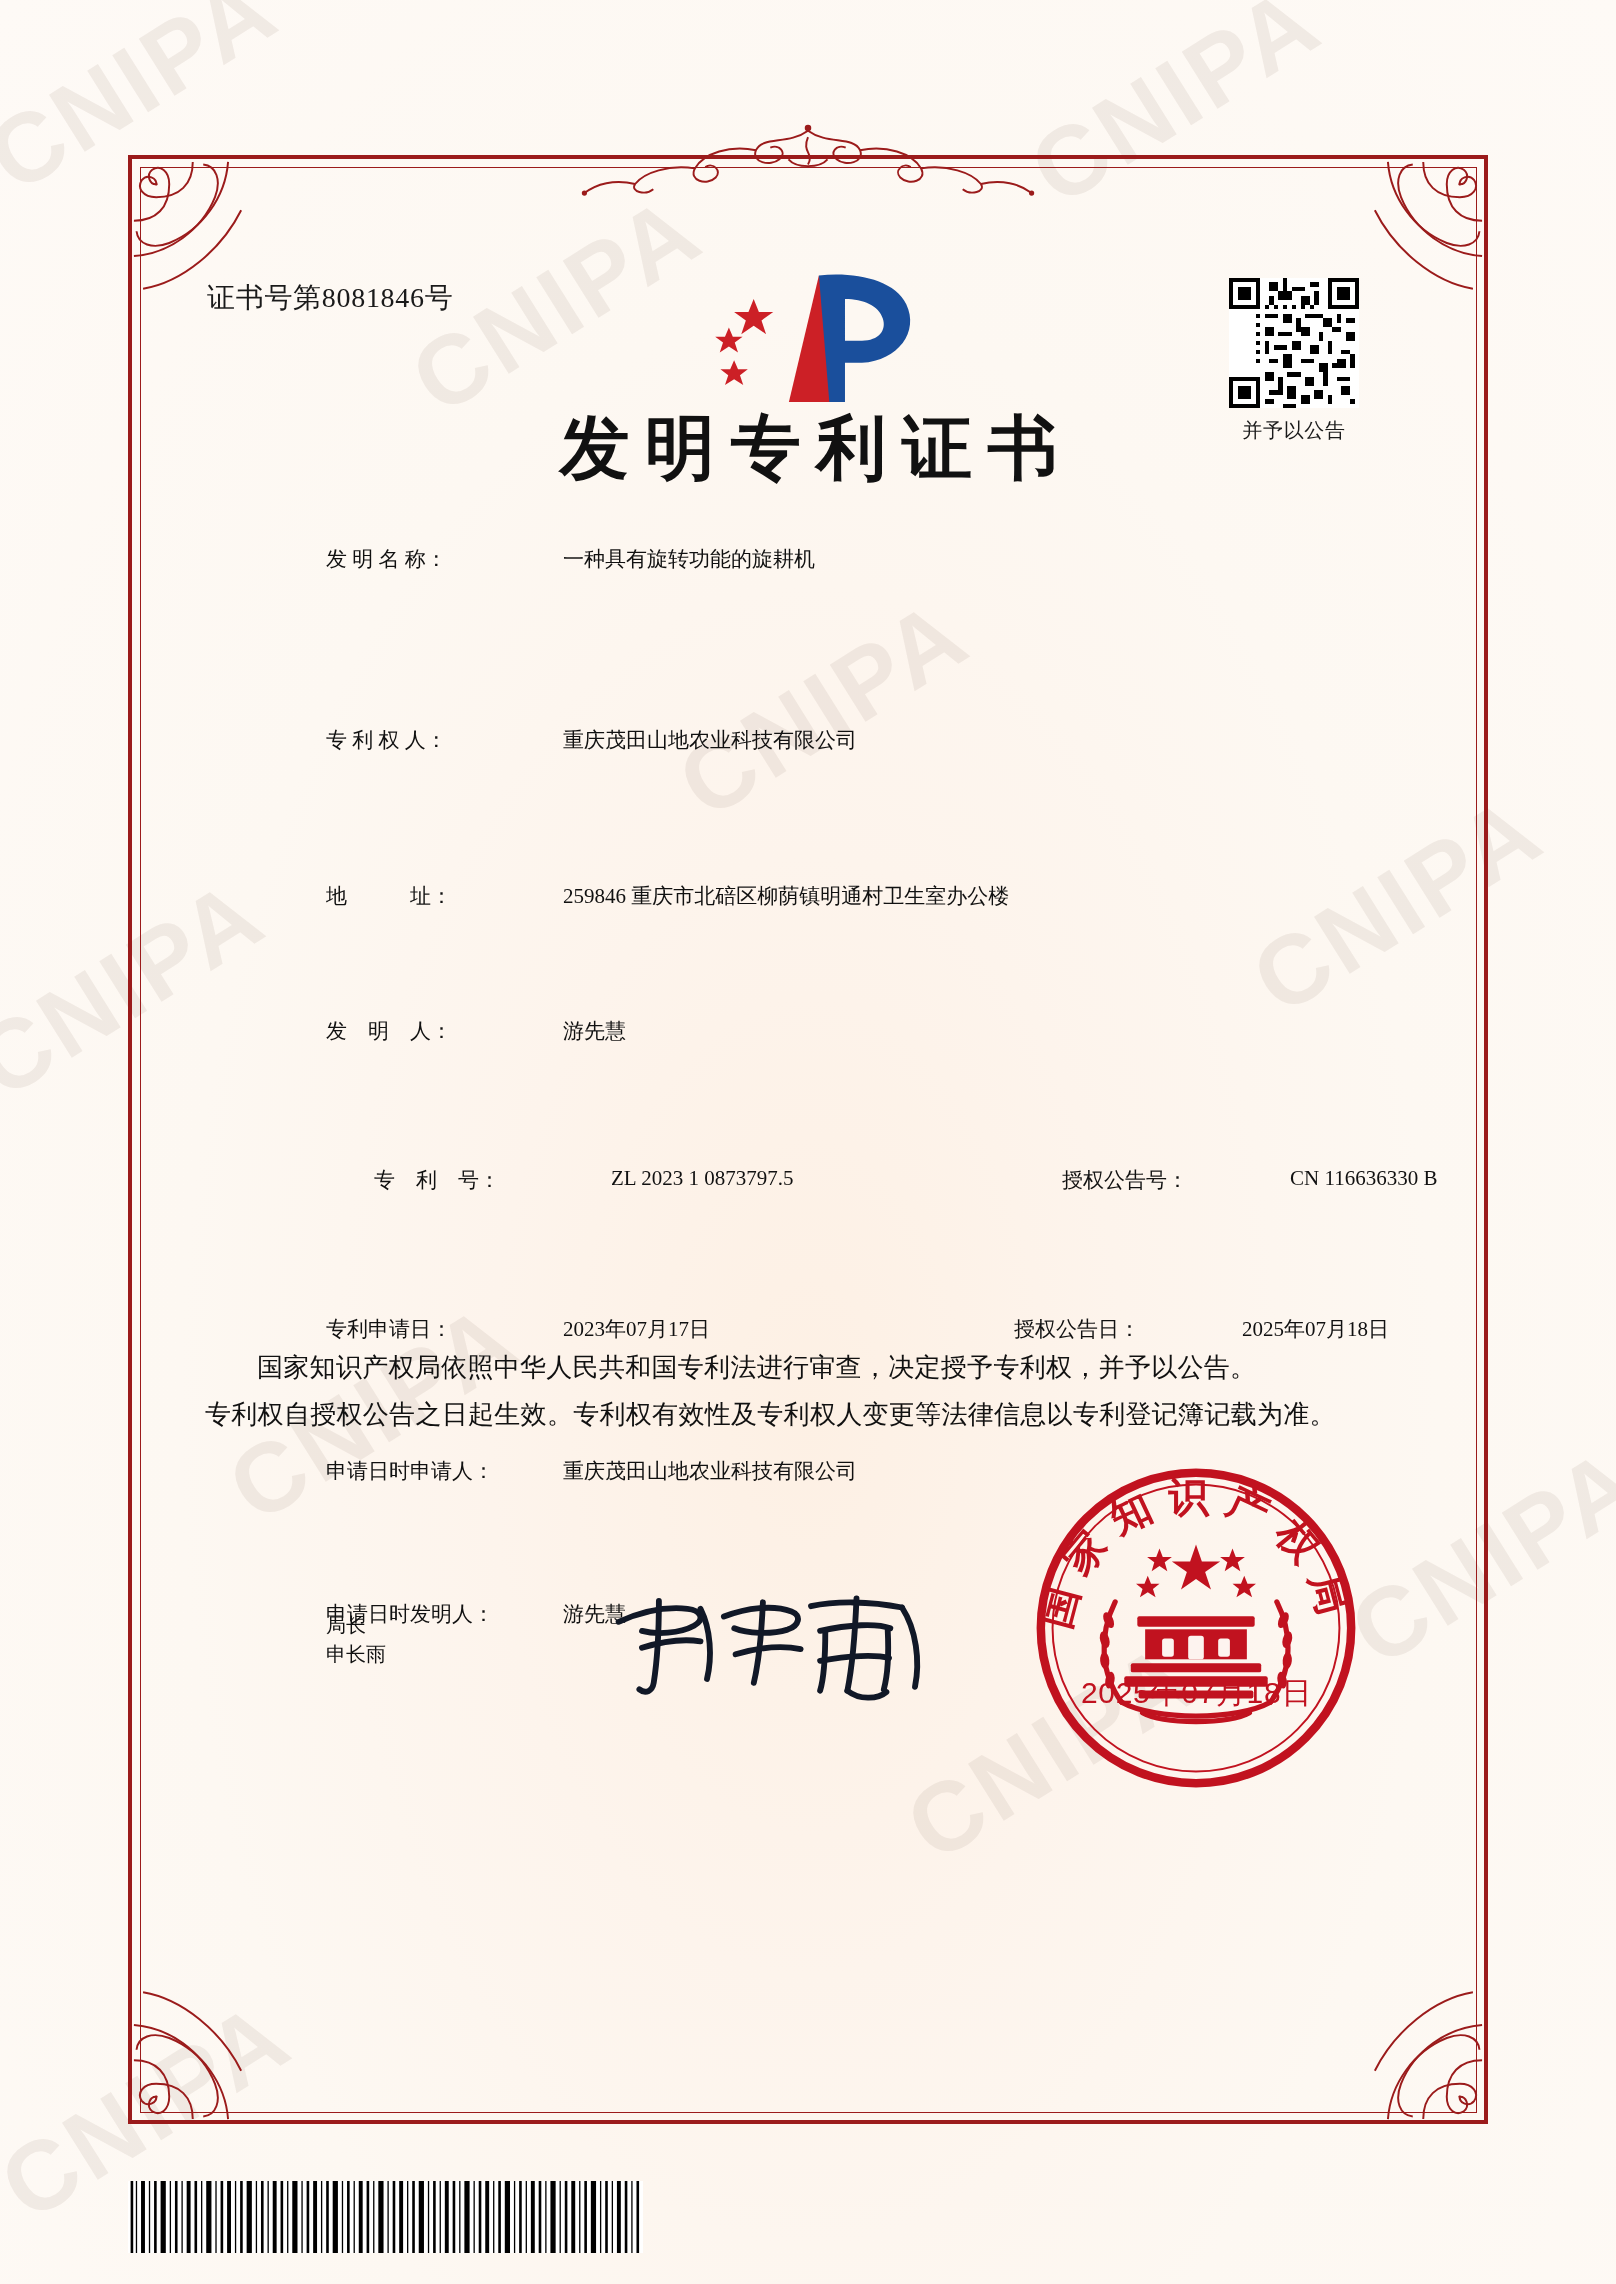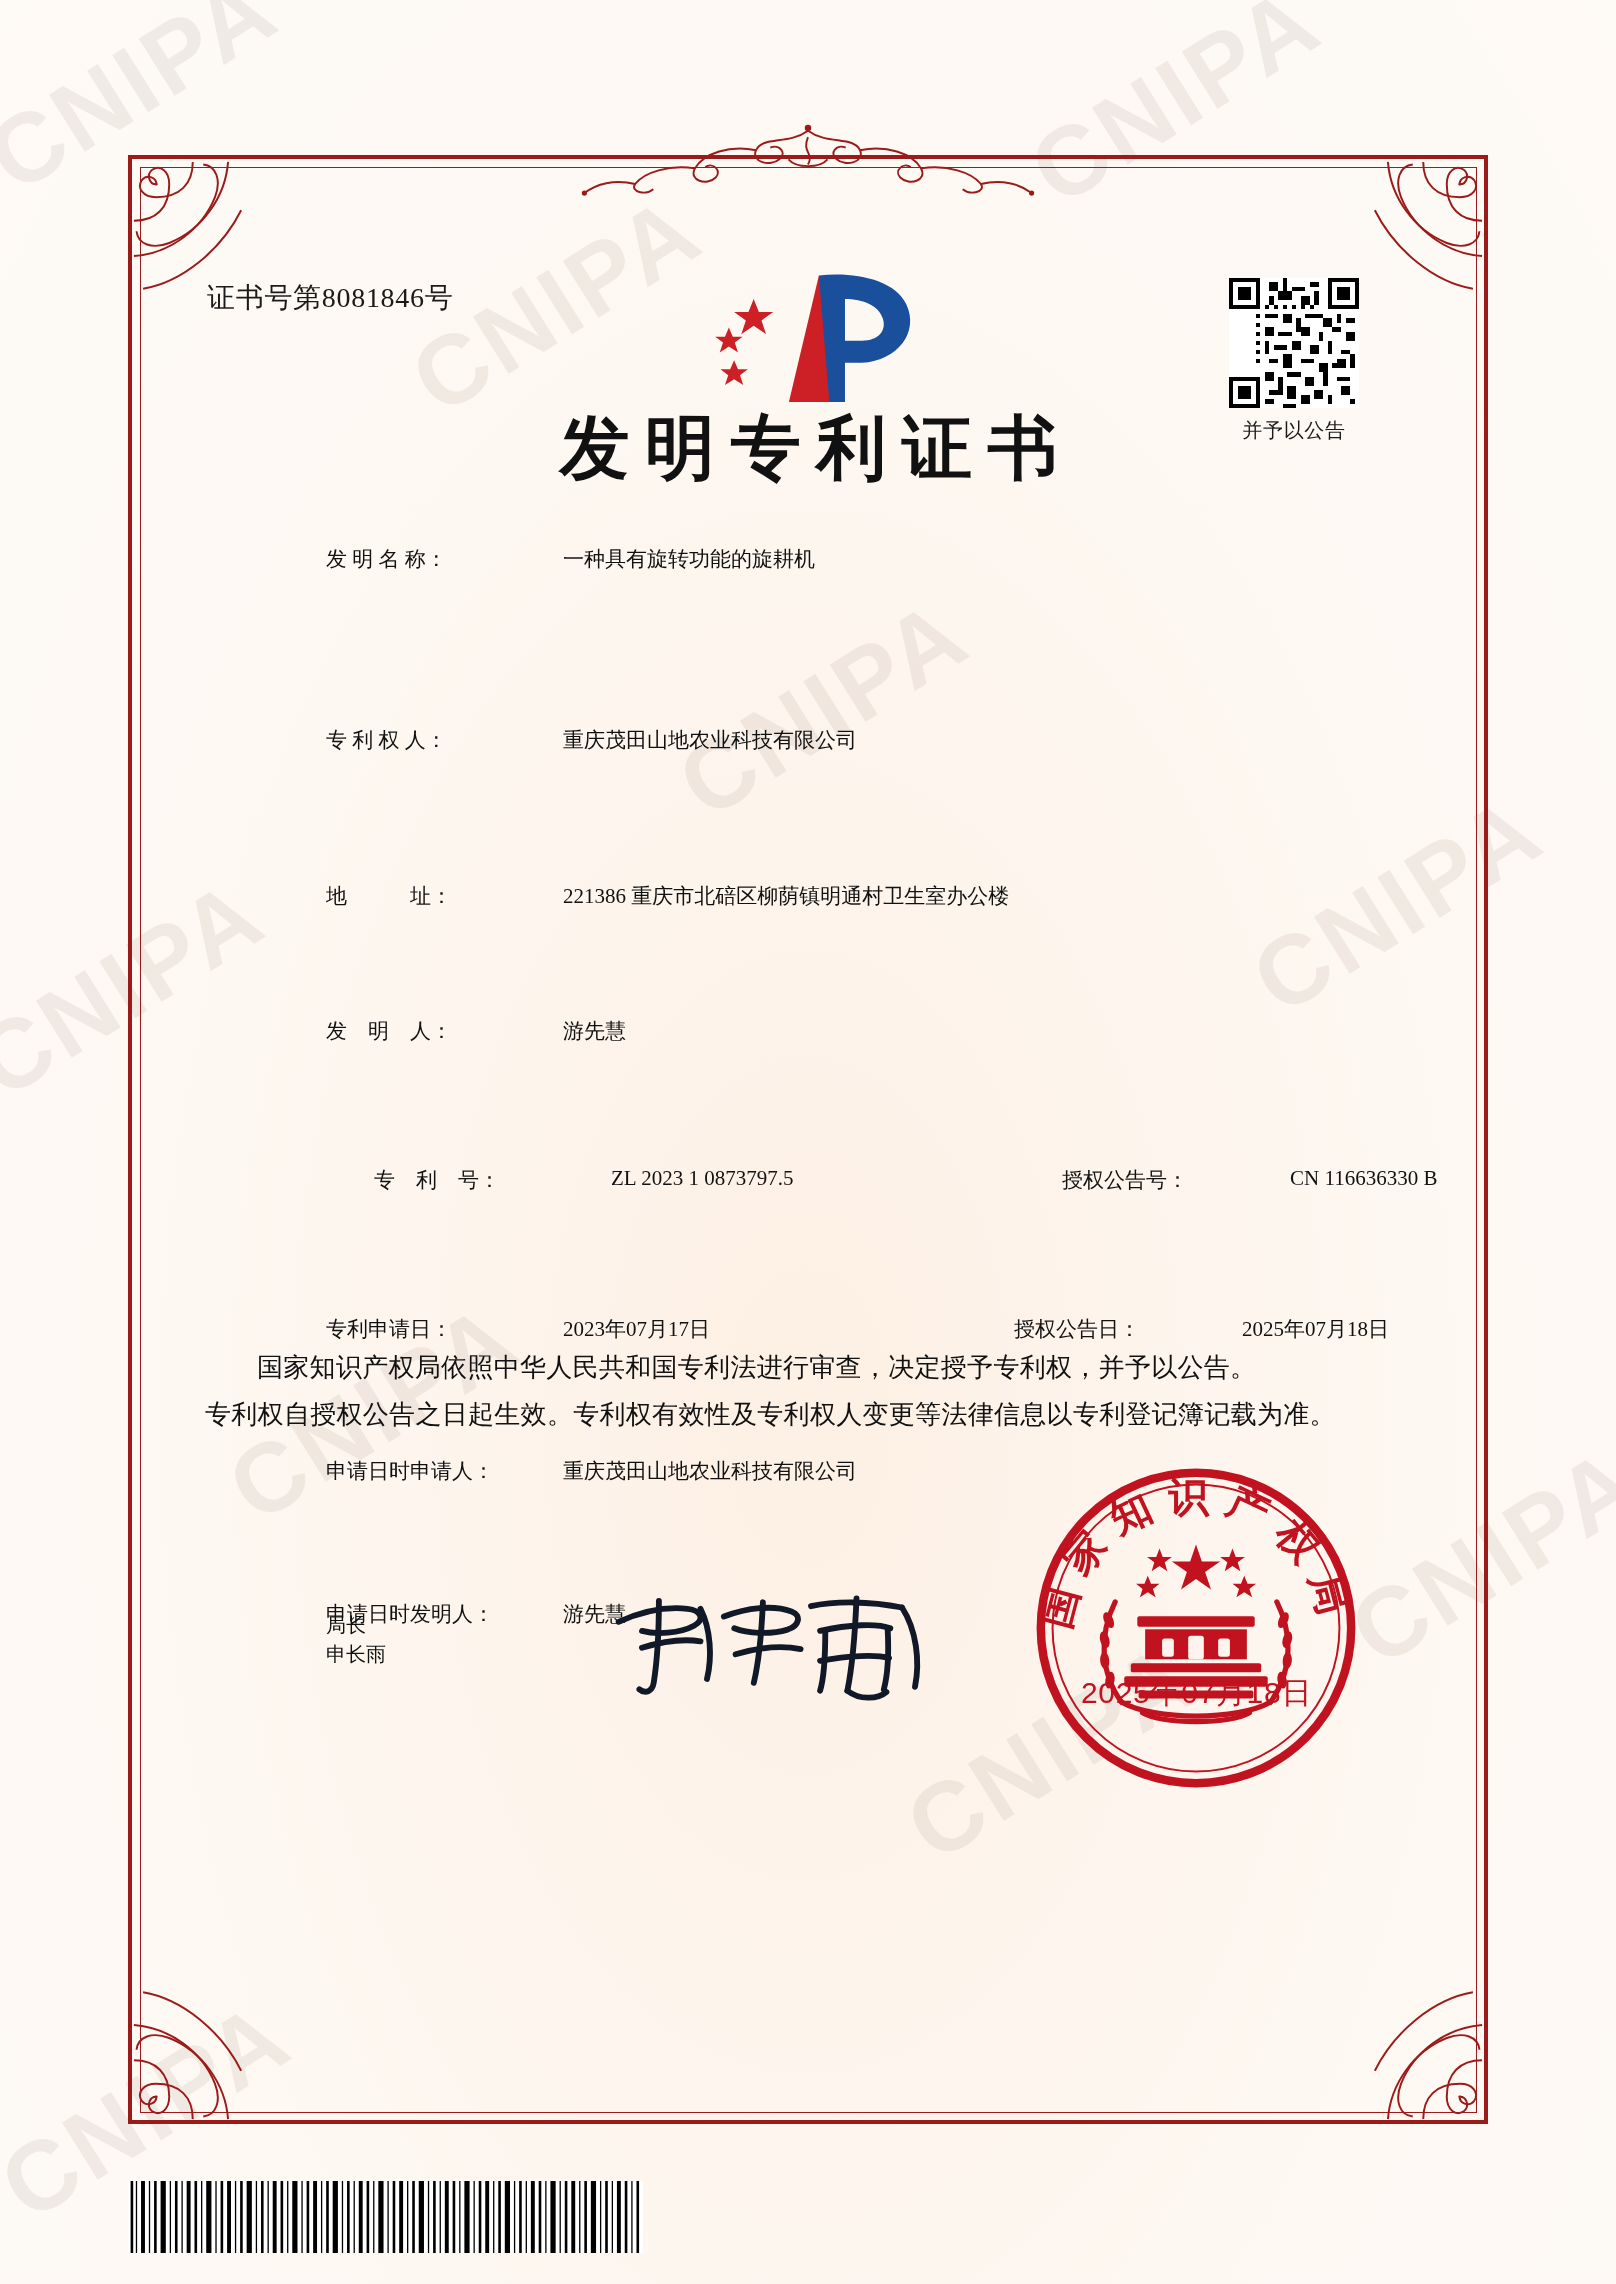--- a/index.html
+++ b/index.html
@@ -433,21 +433,21 @@
         <span class="val">一种具有旋转功能的旋耕机</span>
       </div>
 
       <div class="row r-owner">
         <span class="lab">专 利 权 人：</span>
         <span class="val">重庆茂田山地农业科技有限公司</span>
       </div>
 
       <div class="row r-addr">
         <span class="lab">地　　　址：</span>
-        <span class="val">221386 重庆市北碚区柳荫镇明通村卫生室办公楼</span>
+        <span class="val">259846 重庆市北碚区柳荫镇明通村卫生室办公楼</span>
       </div>
 
       <div class="row r-inv">
         <span class="lab">发　明　人：</span>
         <span class="val">游先慧</span>
       </div>
 
       <div class="row r-patno">
         <span class="lab">专　利　号：</span>
         <span class="val">ZL 2023 1 0873797.5</span>

